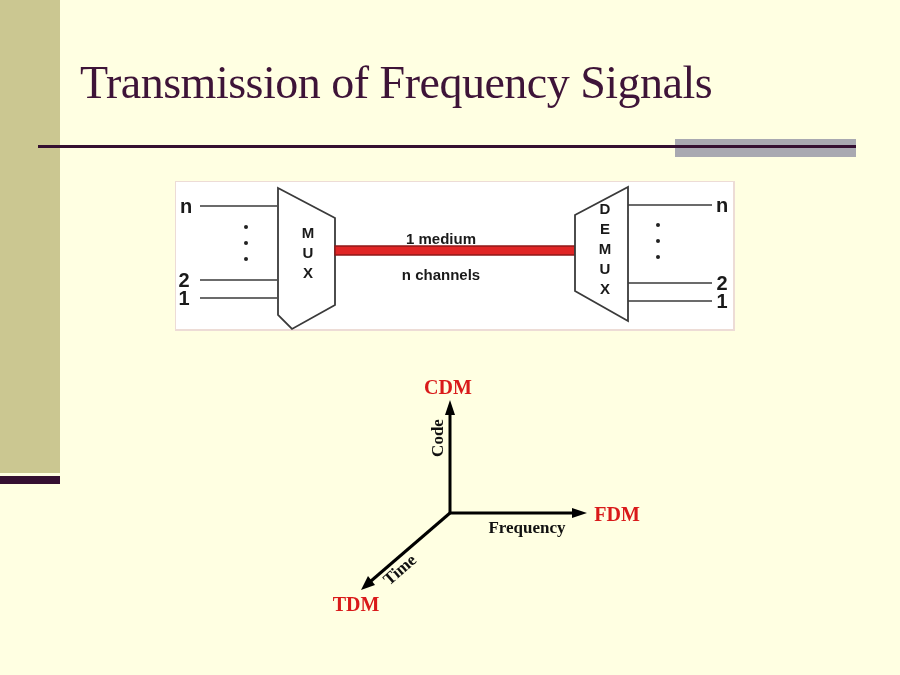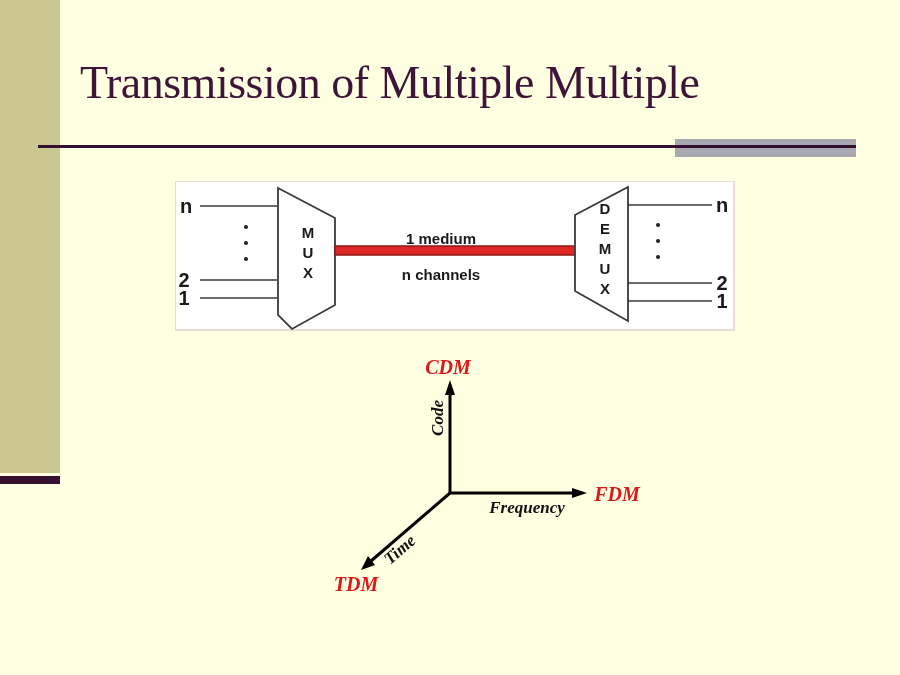--- a/index.html
+++ b/index.html
@@ -11,35 +11,35 @@
   .sidebar{position:absolute;left:0;top:0;width:60px;height:473px;background:#CBC791;}
   .sidebar-accent{position:absolute;left:0;top:476px;width:60px;height:8px;background:#351031;}
   .title{
     position:absolute;left:80px;top:56px;width:780px;
     font-family:"Liberation Serif",serif;font-size:46px;letter-spacing:-0.5px;
     color:#3E1438;white-space:nowrap;
   }
   .rule{position:absolute;left:38px;top:145px;width:818px;height:3px;background:#351031;z-index:2;}
   .rule-accent{position:absolute;left:675px;top:139px;width:181px;height:18px;background:#A9A9B1;z-index:1;}
   .mux-figure{position:absolute;left:175px;top:181px;width:560px;height:150px;}
-  .axes-figure{position:absolute;left:300px;top:352px;width:350px;height:250px;font-style:italic;}
+  .axes-figure{position:absolute;left:300px;top:372px;width:350px;height:250px;}
   svg{display:block;}
   .diag-text{font-family:"Liberation Sans",sans-serif;font-weight:bold;fill:#1a1a1a;}
   .axis-text{font-family:"Liberation Serif",serif;font-weight:bold;fill:#111;}
   .scheme-text{font-family:"Liberation Serif",serif;font-weight:bold;fill:#D91A1A;}
 </style>
 </head>
 <body>
 
 <div class="slide">
 
   <div class="sidebar"></div>
   <div class="sidebar-accent"></div>
 
-  <div class="title">Transmission of Multiple Multiple</div>
+  <div class="title">Transmission of Frequency Signals</div>
 
   <div class="rule-accent"></div>
   <div class="rule"></div>
 
   <div class="mux-figure">
     <svg width="560" height="150" viewBox="0 0 560 150">
       <rect x="0" y="0" width="559" height="149" fill="#ffffff" stroke="#eddcd6" stroke-width="2"></rect>
 
       <line x1="25" y1="25" x2="102" y2="25" stroke="#3a3a3a" stroke-width="1.7"></line>
       <line x1="25" y1="99" x2="102" y2="99" stroke="#3a3a3a" stroke-width="1.7"></line>

